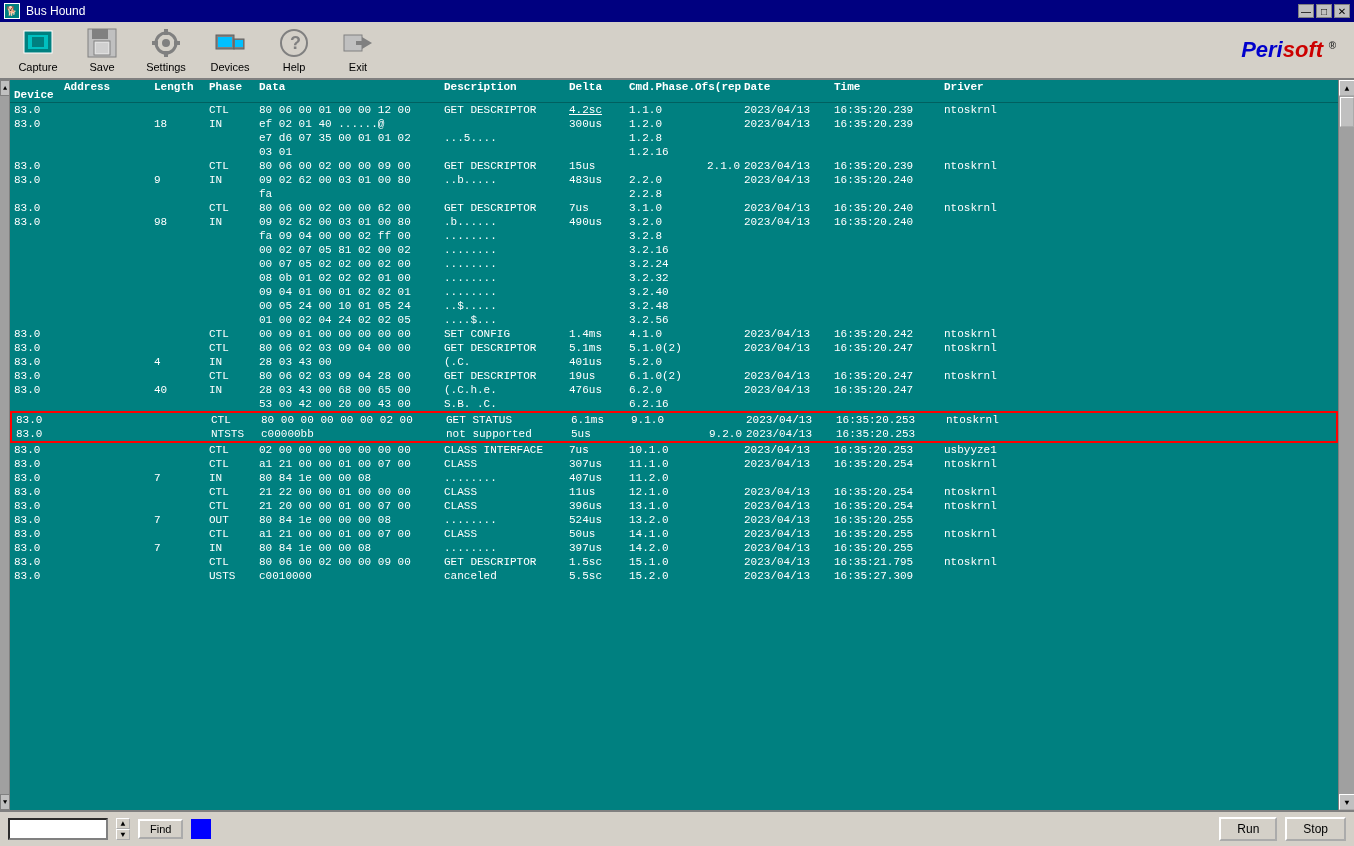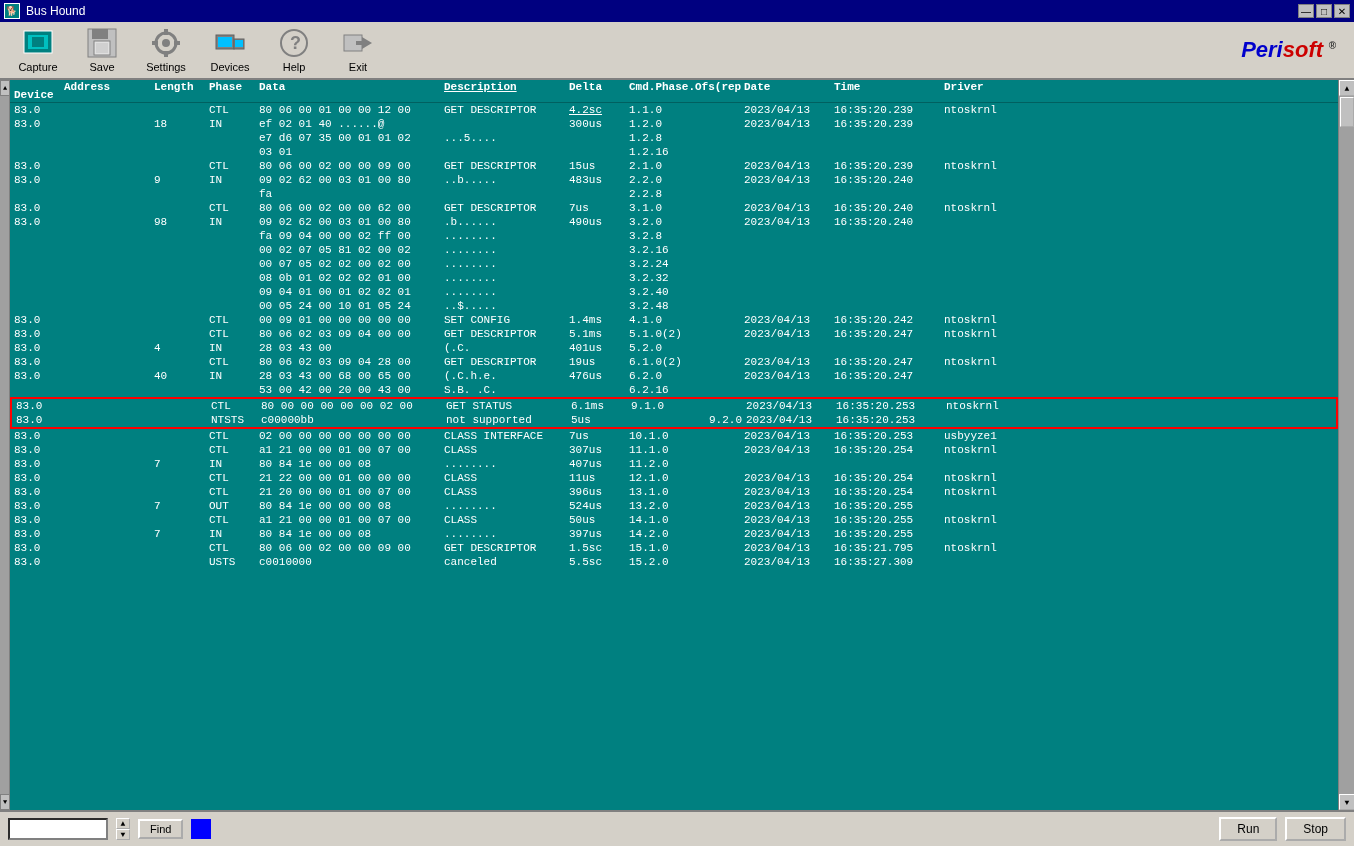--- a/index.html
+++ b/index.html
@@ -255,21 +255,21 @@
   </div>
 
   <div id="data-area">
 
     <div id="col-headers">
       <div class="col-hdr" style="width:50px;margin-top:8px;">Device</div>
       <div class="col-hdr" style="width:90px;">Address</div>
       <div class="col-hdr" style="width:55px;">Length</div>
       <div class="col-hdr" style="width:50px;">Phase</div>
       <div class="col-hdr" style="width:185px;">Data</div>
-      <div class="col-hdr" style="width:125px;text-decoration:underline;">Description</div>
+      <div class="col-hdr" style="width:125px;">Description</div>
       <div class="col-hdr" style="width:60px;">Delta</div>
       <div class="col-hdr" style="width:115px;">Cmd.Phase.Ofs(rep)</div>
       <div class="col-hdr" style="width:90px;">Date</div>
       <div class="col-hdr" style="width:110px;">Time</div>
       <div class="col-hdr" style="width:90px;">Driver</div>
     </div>
 
     <div id="data-rows">
     <div class="data-row">
           <div class="cell" style="width: 50px; min-width: 50px;">83.0</div>
@@ -324,21 +324,21 @@
           <div class="cell" style="width: 90px; min-width: 90px;"></div>
         </div>
         <div class="data-row">
           <div class="cell" style="width: 50px; min-width: 50px;">83.0</div>
           <div class="cell" style="width: 90px; min-width: 90px;"></div>
           <div class="cell" style="width: 55px; min-width: 55px;"></div>
           <div class="cell" style="width: 50px; min-width: 50px;">CTL</div>
           <div class="cell" style="width: 185px; min-width: 185px;">80 06 00 02  00 00 09 00</div>
           <div class="cell" style="width: 125px; min-width: 125px;">GET DESCRIPTOR</div>
           <div class="cell" style="width: 60px; min-width: 60px;">15us</div>
-          <div class="cell" style="width: 115px; min-width: 115px;">2.1.0</div>
+          <div class="cell" style="width: 115px; min-width: 115px; text-align: right;">2.1.0</div>
           <div class="cell" style="width: 90px; min-width: 90px;">2023/04/13</div>
           <div class="cell" style="width: 110px; min-width: 110px;">16:35:20.239</div>
           <div class="cell" style="width: 90px; min-width: 90px;">ntoskrnl</div>
         </div>
         <div class="data-row">
           <div class="cell" style="width: 50px; min-width: 50px;">83.0</div>
           <div class="cell" style="width: 90px; min-width: 90px;"></div>
           <div class="cell" style="width: 55px; min-width: 55px;">9</div>
           <div class="cell" style="width: 50px; min-width: 50px;">IN</div>
           <div class="cell" style="width: 185px; min-width: 185px;">09 02 62 00  03 01 00 80</div>
@@ -460,20 +460,33 @@
           <div class="cell" style="width: 50px; min-width: 50px;"></div>
           <div class="cell" style="width: 185px; min-width: 185px;">00 05 24 00  10 01 05 24</div>
           <div class="cell" style="width: 125px; min-width: 125px;">..$.....</div>
           <div class="cell" style="width: 60px; min-width: 60px;"></div>
           <div class="cell" style="width: 115px; min-width: 115px;">3.2.48</div>
           <div class="cell" style="width: 90px; min-width: 90px;"></div>
           <div class="cell" style="width: 110px; min-width: 110px;"></div>
           <div class="cell" style="width: 90px; min-width: 90px;"></div>
         </div>
         <div class="data-row">
+          <div class="cell" style="width: 50px; min-width: 50px;"></div>
+          <div class="cell" style="width: 90px; min-width: 90px;"></div>
+          <div class="cell" style="width: 55px; min-width: 55px;"></div>
+          <div class="cell" style="width: 50px; min-width: 50px;"></div>
+          <div class="cell" style="width: 185px; min-width: 185px;">01 00 02 04  24 02 02 05</div>
+          <div class="cell" style="width: 125px; min-width: 125px;">....$...</div>
+          <div class="cell" style="width: 60px; min-width: 60px;"></div>
+          <div class="cell" style="width: 115px; min-width: 115px;">3.2.56</div>
+          <div class="cell" style="width: 90px; min-width: 90px;"></div>
+          <div class="cell" style="width: 110px; min-width: 110px;"></div>
+          <div class="cell" style="width: 90px; min-width: 90px;"></div>
+        </div>
+        <div class="data-row">
           <div class="cell" style="width: 50px; min-width: 50px;">83.0</div>
           <div class="cell" style="width: 90px; min-width: 90px;"></div>
           <div class="cell" style="width: 55px; min-width: 55px;"></div>
           <div class="cell" style="width: 50px; min-width: 50px;">CTL</div>
           <div class="cell" style="width: 185px; min-width: 185px;">00 09 01 00  00 00 00 00</div>
           <div class="cell" style="width: 125px; min-width: 125px;">SET CONFIG</div>
           <div class="cell" style="width: 60px; min-width: 60px;">1.4ms</div>
           <div class="cell" style="width: 115px; min-width: 115px;">4.1.0</div>
           <div class="cell" style="width: 90px; min-width: 90px;">2023/04/13</div>
           <div class="cell" style="width: 110px; min-width: 110px;">16:35:20.242</div>

